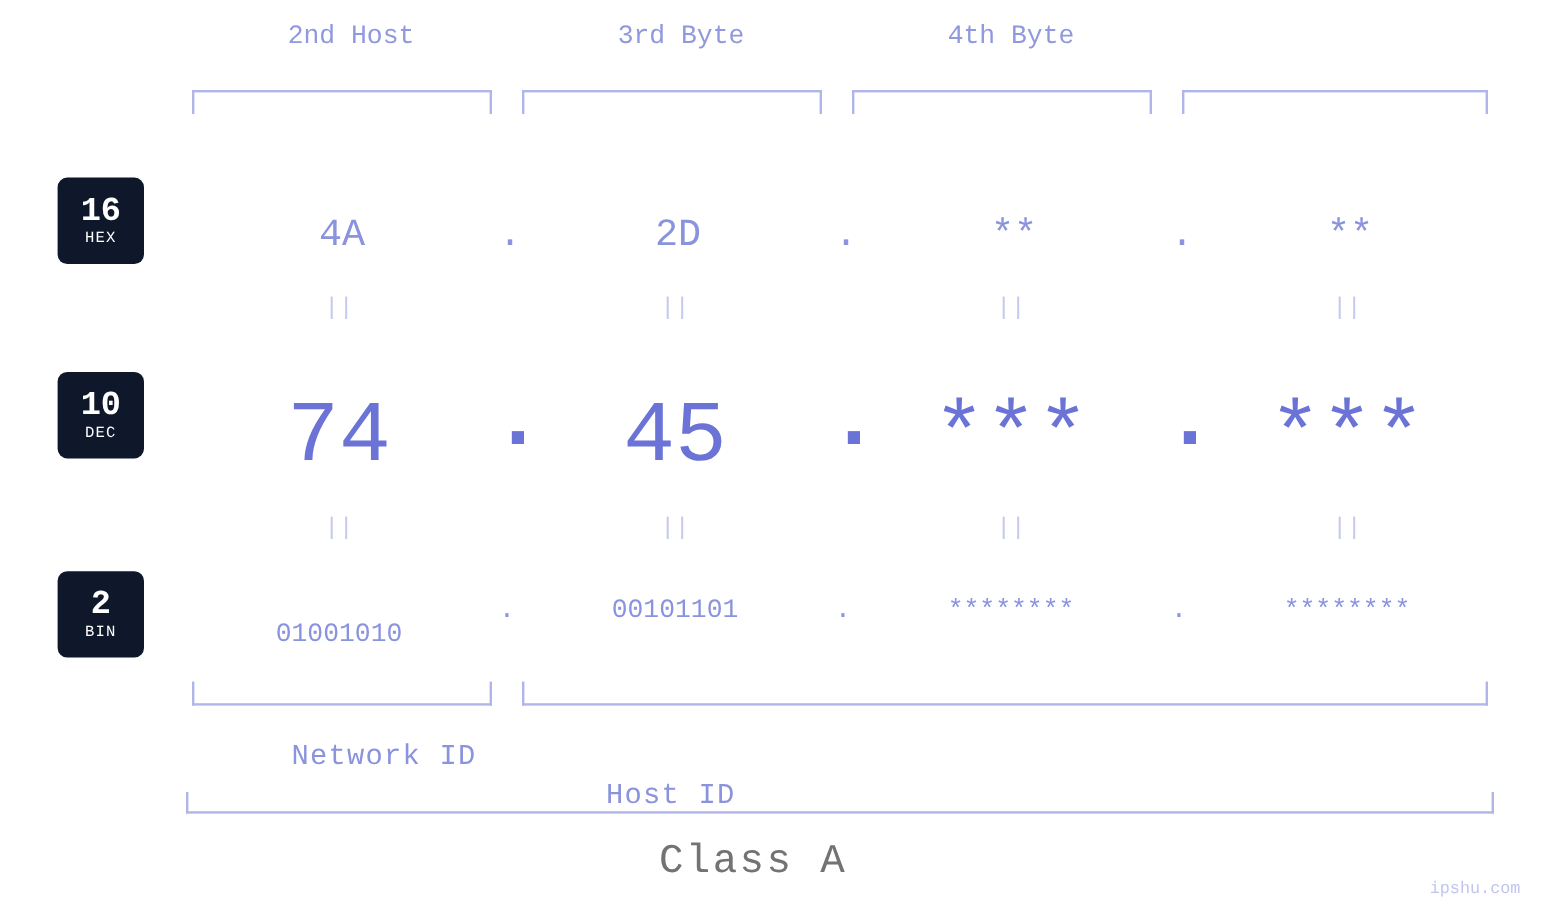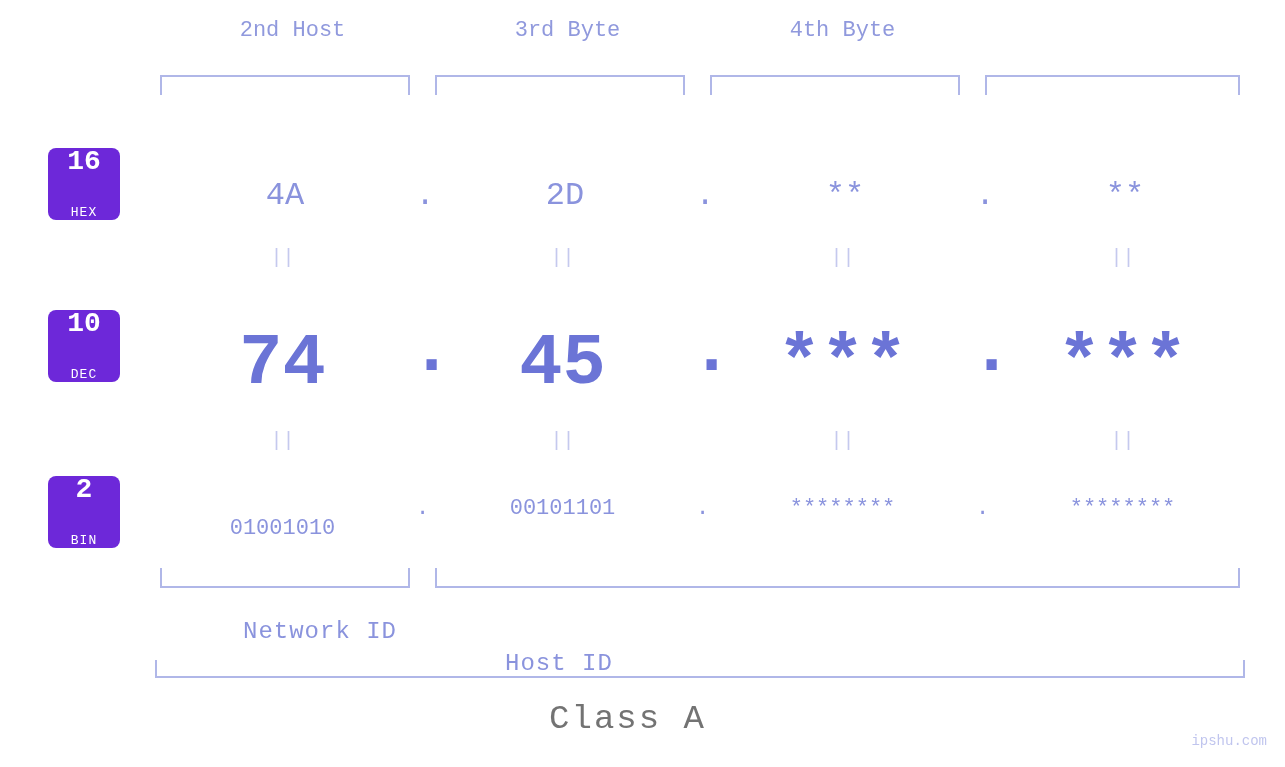--- a/index.html
+++ b/index.html
@@ -24,25 +24,25 @@
       background: #fff;
     }
 
     
     .badge {
       position: absolute;
       left: 48px;
       width: 72px;
       height: 72px;
       border-radius: 8px;
-      background-color: #6d28d9;
+      background-color: #0f172a;
       display: flex;
       flex-direction: column;
       align-items: center;
-      justify-content: space-between;
+      justify-content: center;
       color: #fff;
       font-family: 'Courier New', Courier, monospace;
     }
 
     .badge-number {
       font-size: 28px;
       font-weight: bold;
       line-height: 1;
     }
 
@@ -149,21 +149,21 @@
       font-size: 32px;
       font-family: 'Courier New', Courier, monospace;
       text-align: center;
     }
 
     .val-dec {
       color: #6b74d6;
       font-size: 72px;
       font-family: 'Courier New', Courier, monospace;
       text-align: center;
-      font-weight: bold;
+      font-weight: normal;
     }
 
     .val-bin {
       color: #8a93dd;
       font-size: 22px;
       font-family: 'Courier New', Courier, monospace;
       text-align: center;
     }
 
     .dot-hex {

